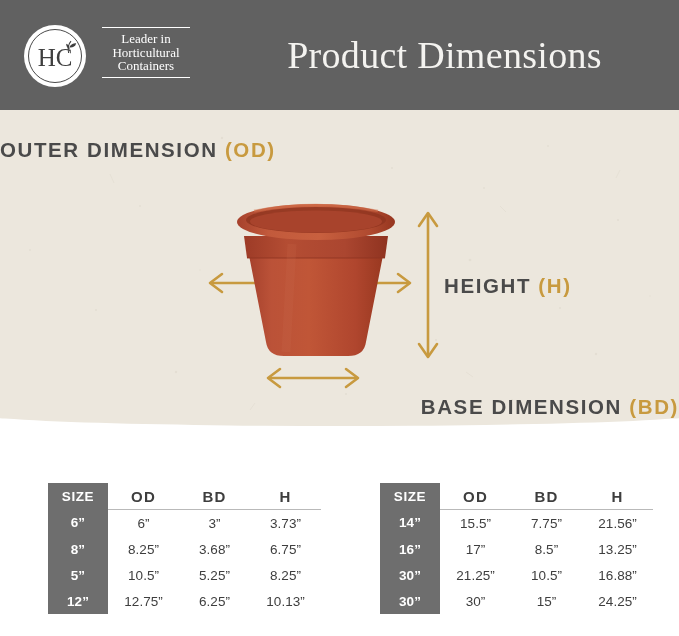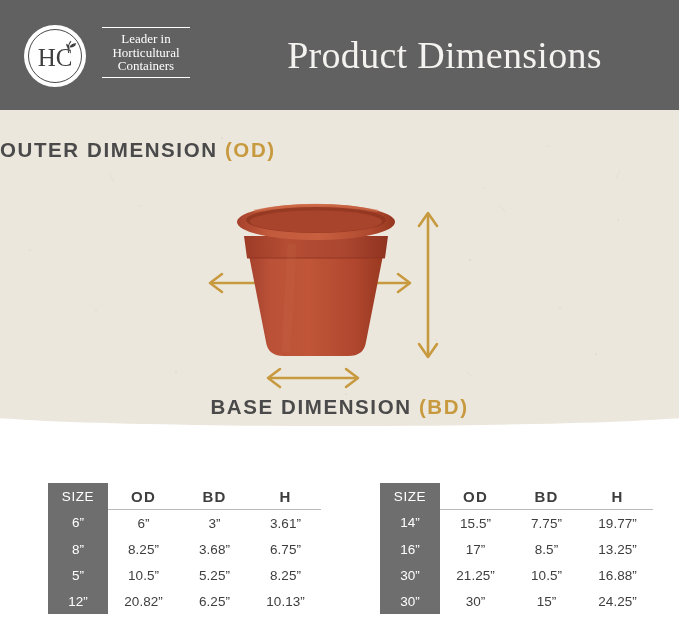--- a/index.html
+++ b/index.html
@@ -133,21 +133,21 @@
   .dim-label .accent {
     color: #c89a3f;
   }
   #label-od {
     left: 0; top: 28px;
     width: 679px;
   }
   #label-bd {
     left: 0; top: 285px;
     width: 679px;
-    text-align: center;
+    text-align: right;
   }
   #label-h {
     left: 444px; top: 164px;
   }
 
   .arrow-svg { position: absolute; }
   #arrow-od { left: 200px; top: 160px; }
   #arrow-bd { left: 258px; top: 255px; }
   #arrow-h  { left: 415px; top: 95px; }
 
@@ -157,21 +157,21 @@
   .table-wrap { position: absolute; top: 483px; }
   #table-left  { left: 48px; }
   #table-right { left: 380px; }
 
   table.spec {
     border-collapse: collapse;
     font-family: "Liberation Sans", sans-serif;
   }
   table.spec th, table.spec td {
     font-size: 13px;
-    font-weight: normal;
+    font-weight: bold;
     color: #3e3e3e;
     text-align: center;
     padding: 0;
     height: 26px;
     background: #ffffff;
   }
   table.spec th.col-size, table.spec td.col-size {
     background: #6e6e6e;
     color: #ffffff;
     width: 60px;
@@ -262,20 +262,24 @@
     <div class="dim-label" id="label-od">
       <span>OUTER DIMENSION</span>
       <span class="accent">(OD)</span>
     </div>
     <svg class="arrow-svg" id="arrow-od" width="220" height="26" viewBox="0 0 220 26">
       <line x1="12" y1="13" x2="208" y2="13" stroke="#c89a3f" stroke-width="2.6"></line>
       <polyline points="22,4 10,13 22,22" fill="none" stroke="#c89a3f" stroke-width="2.6" stroke-linecap="round" stroke-linejoin="round"></polyline>
       <polyline points="198,4 210,13 198,22" fill="none" stroke="#c89a3f" stroke-width="2.6" stroke-linecap="round" stroke-linejoin="round"></polyline>
     </svg>
 
+    <div class="dim-label" id="label-h">
+      <span>HEIGHT</span>
+      <span class="accent">(H)</span>
+    </div>
     <svg class="arrow-svg" id="arrow-h" width="26" height="160" viewBox="0 0 26 160">
       <line x1="13" y1="10" x2="13" y2="150" stroke="#c89a3f" stroke-width="2.6"></line>
       <polyline points="4,21 13,8 22,21" fill="none" stroke="#c89a3f" stroke-width="2.6" stroke-linecap="round" stroke-linejoin="round"></polyline>
       <polyline points="4,139 13,152 22,139" fill="none" stroke="#c89a3f" stroke-width="2.6" stroke-linecap="round" stroke-linejoin="round"></polyline>
     </svg>
 
     <svg class="arrow-svg" id="arrow-bd" width="110" height="26" viewBox="0 0 110 26">
       <line x1="12" y1="13" x2="98" y2="13" stroke="#c89a3f" stroke-width="2.6"></line>
       <polyline points="22,4 10,13 22,22" fill="none" stroke="#c89a3f" stroke-width="2.6" stroke-linecap="round" stroke-linejoin="round"></polyline>
       <polyline points="88,4 100,13 88,22" fill="none" stroke="#c89a3f" stroke-width="2.6" stroke-linecap="round" stroke-linejoin="round"></polyline>
@@ -333,37 +337,37 @@
           <th class="col-val">OD</th>
           <th class="col-val">BD</th>
           <th class="col-val">H</th>
         </tr>
       </thead>
       <tbody>
         <tr>
           <td class="col-size">6”</td>
           <td class="col-val">6”</td>
           <td class="col-val">3”</td>
-          <td class="col-val">3.61”</td>
+          <td class="col-val">3.73”</td>
         </tr>
         <tr>
           <td class="col-size">8”</td>
           <td class="col-val">8.25”</td>
           <td class="col-val">3.68”</td>
           <td class="col-val">6.75”</td>
         </tr>
         <tr>
           <td class="col-size">5”</td>
           <td class="col-val">10.5”</td>
           <td class="col-val">5.25”</td>
           <td class="col-val">8.25”</td>
         </tr>
         <tr>
           <td class="col-size">12”</td>
-          <td class="col-val">20.82”</td>
+          <td class="col-val">12.75”</td>
           <td class="col-val">6.25”</td>
           <td class="col-val">10.13”</td>
         </tr>
       </tbody>
     </table>
   </div>
 
   <div class="table-wrap" id="table-right">
     <table class="spec">
       <thead>
@@ -372,21 +376,21 @@
           <th class="col-val">OD</th>
           <th class="col-val">BD</th>
           <th class="col-val">H</th>
         </tr>
       </thead>
       <tbody>
         <tr>
           <td class="col-size">14”</td>
           <td class="col-val">15.5”</td>
           <td class="col-val">7.75”</td>
-          <td class="col-val">19.77”</td>
+          <td class="col-val">21.56”</td>
         </tr>
         <tr>
           <td class="col-size">16”</td>
           <td class="col-val">17”</td>
           <td class="col-val">8.5”</td>
           <td class="col-val">13.25”</td>
         </tr>
         <tr>
           <td class="col-size">30”</td>
           <td class="col-val">21.25”</td>

